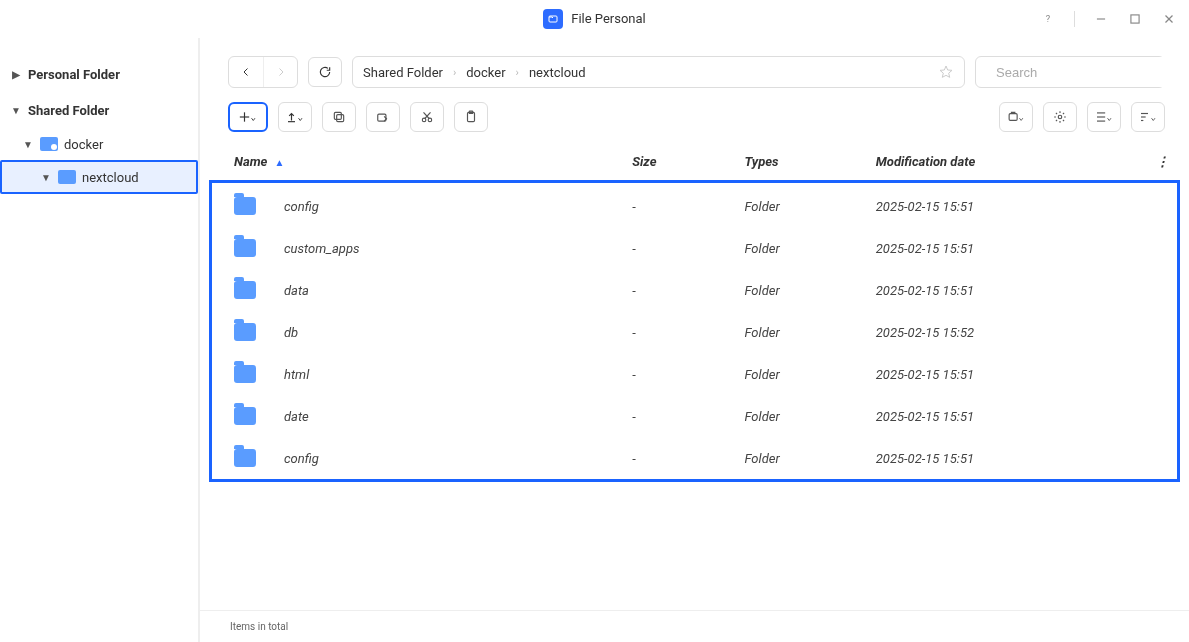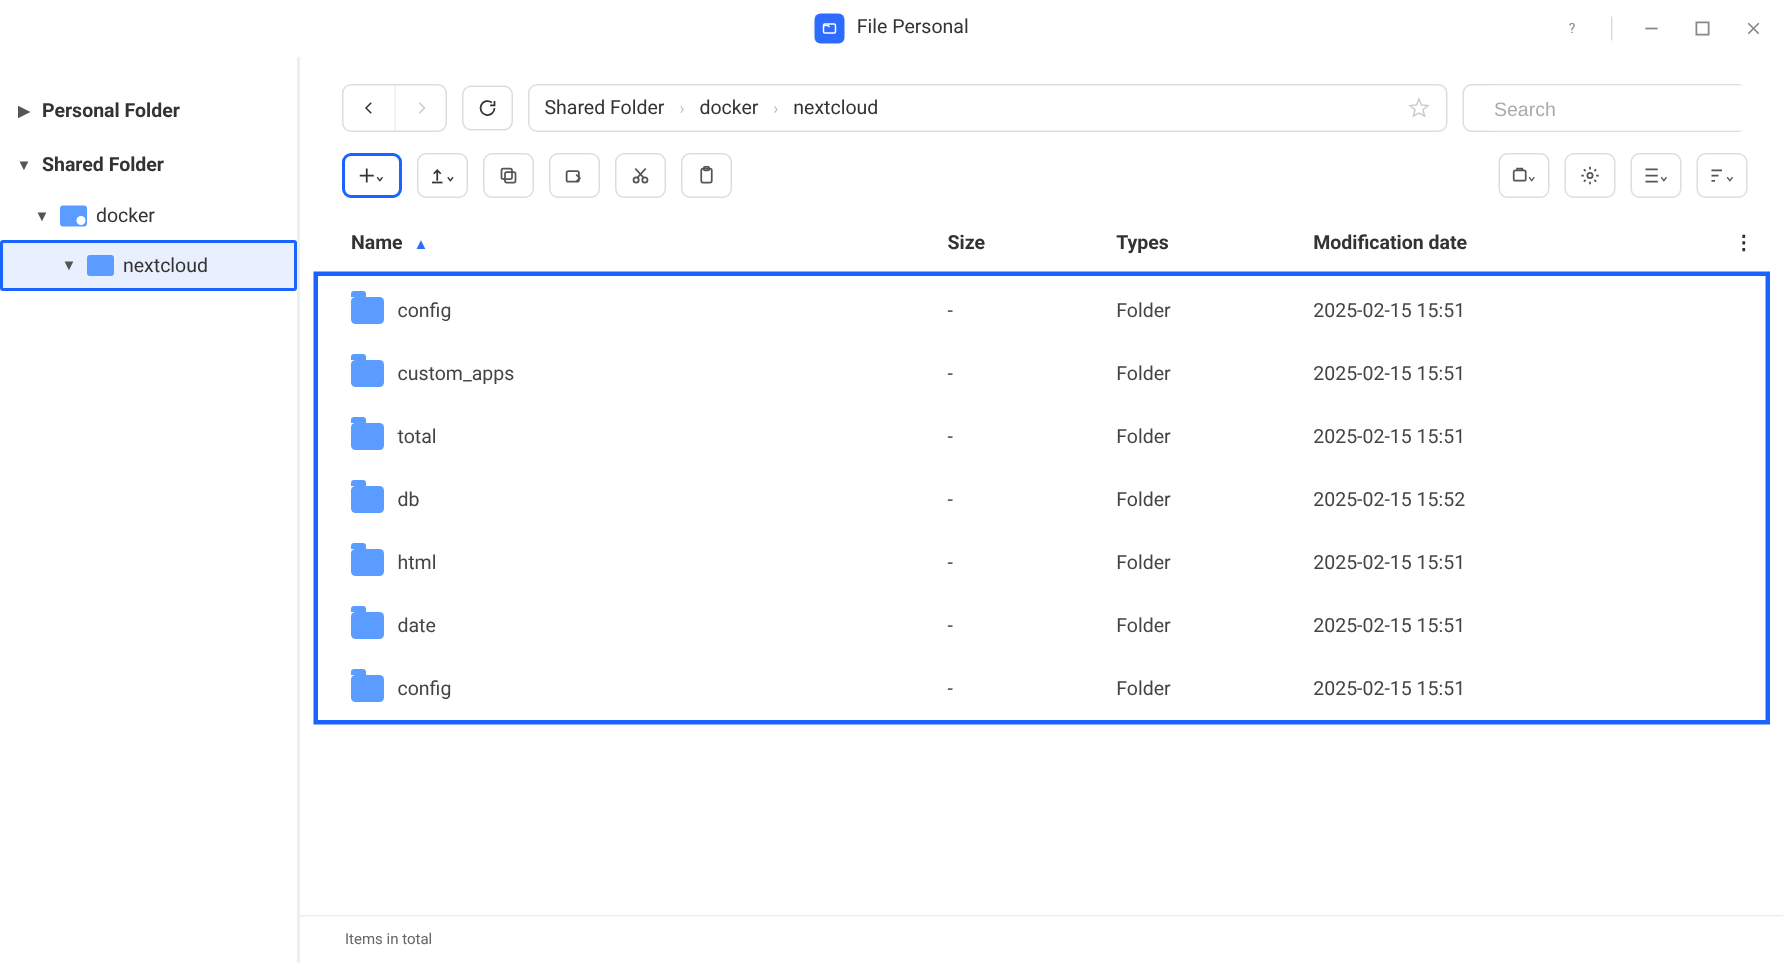--- a/index.html
+++ b/index.html
@@ -167,42 +167,42 @@
     gap: 10px;
     padding: 6px 24px 10px 28px;
   }
   .icon-btn.primary {
     border: 2px solid #1a63ff;
     width: 40px;
   }
   .toolbar-row2 .spacer { flex:1; }
 
   .table-wrap { flex:1; overflow:auto; padding: 0 12px 0 12px; }
-  table { width: 100%; border-collapse: collapse; }
+  table { width: 100%; border-collapse: collapse; font-style: italic; }
   thead th {
     text-align: left;
     font-weight: 700;
     font-size: 13px;
     padding: 12px 8px;
     border-bottom: 4px solid transparent;
     color:#333;
   }
   thead th .sort { color:#2d6cff; font-size:10px; margin-left:4px; }
   thead th.col-name { padding-left: 22px; width: 44%; }
   thead th.col-size { width: 12%; }
   thead th.col-type { width: 14%; }
   thead th.col-date { width: 30%; }
   thead th.col-more { width: 24px; text-align:center; cursor:pointer; }
   tbody.file-rows { outline: 3px solid #1a63ff; }
   tbody td {
     padding: 12px 8px;
     color:#444;
   }
   tbody td.cell-name {
-    display:flex; align-items:center; gap:9px; padding-left: 22px;
+    display:flex; align-items:center; gap:28px; padding-left: 22px;
   }
   .folder-glyph {
     width: 22px; height: 18px;
     background: #5a9cff;
     border-radius: 3px;
     position: relative;
   }
   .folder-glyph::before {
     content:"";
     position:absolute; top:-4px; left:0;
@@ -426,21 +426,21 @@
                 <span>custom_apps</span>
               </td>
               <td>-</td>
               <td>Folder</td>
               <td>2025-02-15 15:51</td>
               <td></td>
             </tr>
             <tr>
               <td class="cell-name">
                 <span class="folder-glyph"></span>
-                <span>total</span>
+                <span>data</span>
               </td>
               <td>-</td>
               <td>Folder</td>
               <td>2025-02-15 15:51</td>
               <td></td>
             </tr>
             <tr>
               <td class="cell-name">
                 <span class="folder-glyph"></span>
                 <span>db</span>

